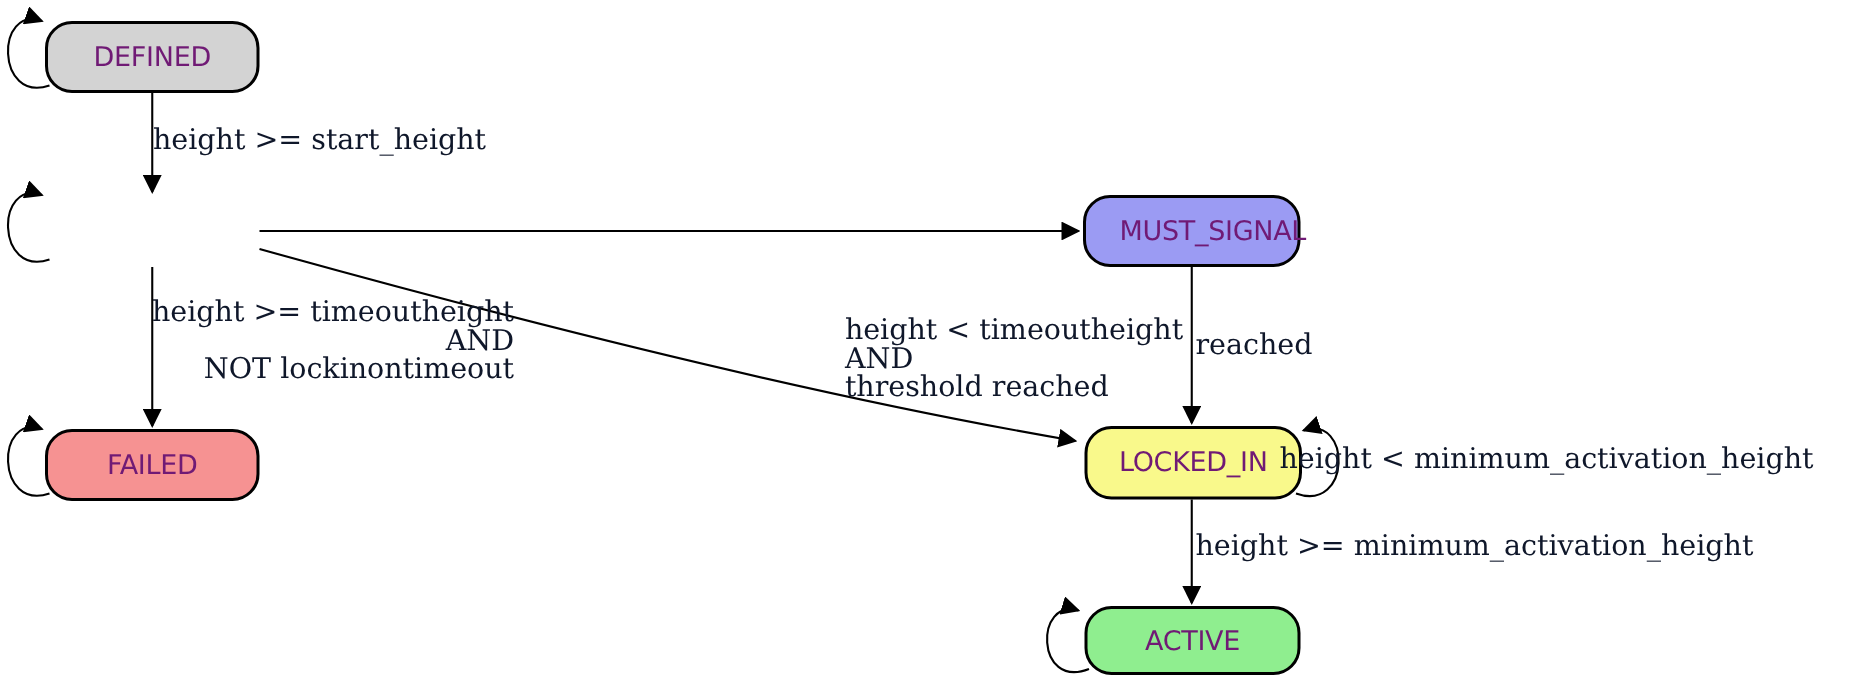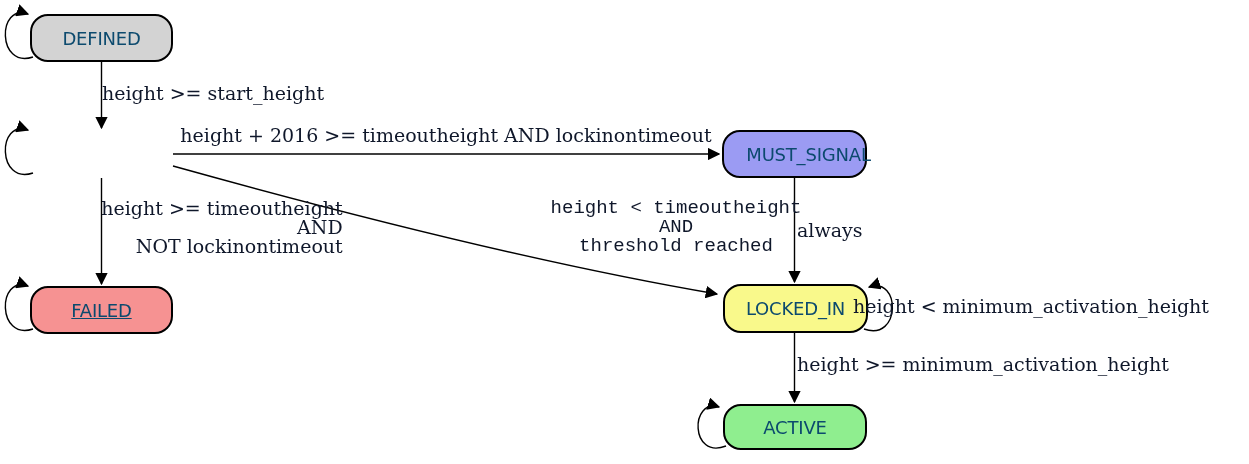--- a/index.html
+++ b/index.html
@@ -9,38 +9,38 @@
     background:#ffffff;
     overflow:hidden;
     font-family:"DejaVu Sans",sans-serif;
   }
   .edges{position:absolute;left:0;top:0;width:1249px;height:464px;}
   .edges path{stroke:#000;stroke-width:1.4;fill:none;}
   .node{
     position:absolute;box-sizing:border-box;
     border:2.5px solid #000;border-radius:18px;
     display:flex;align-items:center;justify-content:center;
-    font:18px "DejaVu Sans",sans-serif;color:#0c4a6e;
+    font:18px "DejaVu Sans",sans-serif;color:#701a75;
     letter-spacing:-0.2px;
   }
   .n-defined{left:30px;top:14px;width:143px;height:48px;}
   .n-started{left:31px;top:130px;width:142px;height:48px;}
   .n-mustsignal{left:722px;top:130px;width:145px;height:48px;}
   .n-failed{left:30px;top:286px;width:143px;height:48px;}
   .n-lockedin{left:723px;top:284px;width:145px;height:49px;}
   .n-active{left:723px;top:404px;width:144px;height:46px;}
   .elabel{
     position:absolute;
     font:19px "DejaVu Serif",serif;color:#0f172a;
     white-space:pre-line;line-height:19px;
   }
   .l1{left:102px;top:84px;}
   .l2{left:446px;top:126px;transform:translateX(-50%);text-align:center;}
   .l3{left:222px;top:199px;transform:translateX(-50%);text-align:right;}
-  .l4{left:676px;top:199px;transform:translateX(-50%);text-align:center;font-family:Liberation Mono, monospace;}
+  .l4{left:676px;top:211px;transform:translateX(-50%);}
   .l5{left:797px;top:221px;}
   .l6{left:853px;top:297px;}
   .l7{left:797px;top:355px;}
 </style>
 </head>
 <body>
 
 <div class="canvas">
 
   <svg class="edges" width="1249" height="464" viewBox="0 0 1249 464" xmlns="http://www.w3.org/2000/svg">
@@ -63,35 +63,34 @@
     <path d="M794.5,178 L794.5,282" marker-end="url(#arrow)"></path>
     <path d="M794.5,333 L794.5,402" marker-end="url(#arrow)"></path>
   </svg>
 
   <div class="node n-defined" style="background-color: rgb(211, 211, 211);">
     <span>DEFINED</span>
   </div>
   <div class="node n-mustsignal" style="background-color: rgb(155, 155, 243); padding-left: 28px;">
     <span>MUST_SIGNAL</span>
   </div>
-  <div class="node n-failed" style="background-color: rgb(246, 146, 146); text-decoration: underline;">
+  <div class="node n-failed" style="background-color: rgb(246, 146, 146);">
     <span>FAILED</span>
   </div>
   <div class="node n-active" style="background-color: rgb(143, 238, 143);">
     <span>ACTIVE</span>
   </div>
   <div class="node n-lockedin" style="background-color: rgb(249, 249, 139);">
     <span>LOCKED_IN</span>
   </div>
 
   <div class="elabel l1">height &gt;= start_height</div>
-  <div class="elabel l2">height + 2016 &gt;= timeoutheight AND lockinontimeout</div>
   <div class="elabel l3">height &gt;= timeoutheight
 AND
 NOT lockinontimeout</div>
   <div class="elabel l4">height &lt; timeoutheight
 AND
 threshold reached</div>
-  <div class="elabel l5">always</div>
+  <div class="elabel l5">reached</div>
   <div class="elabel l6">height &lt; minimum_activation_height</div>
   <div class="elabel l7">height &gt;= minimum_activation_height</div>
 
 </div>
 
 </body></html>

